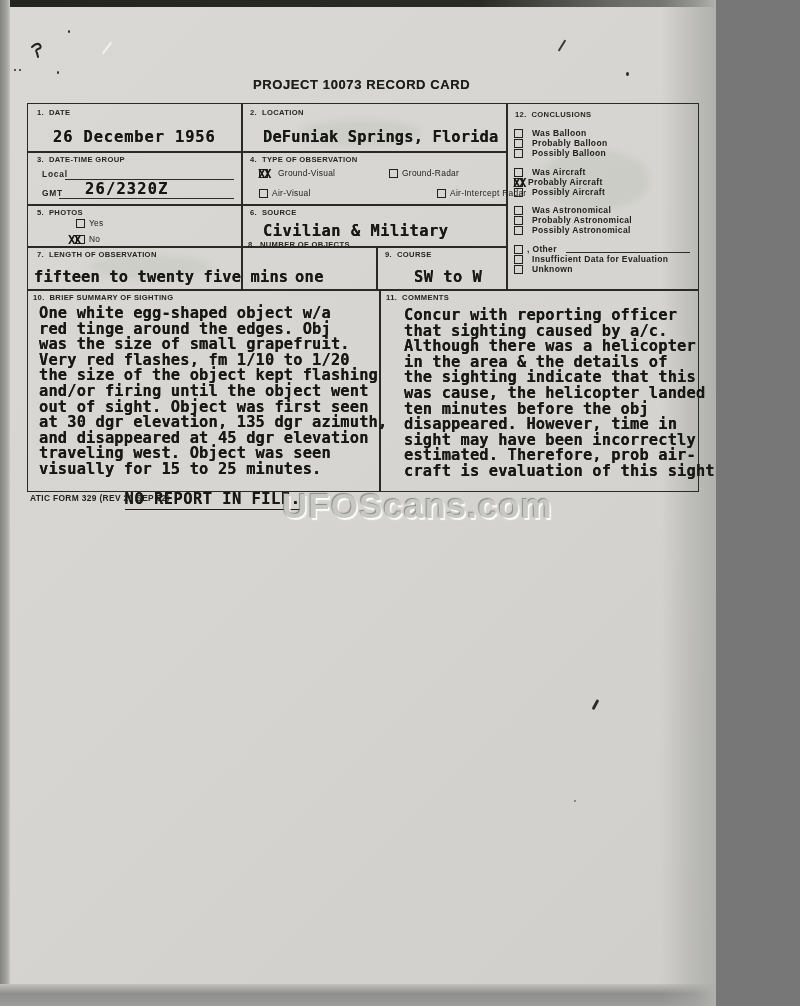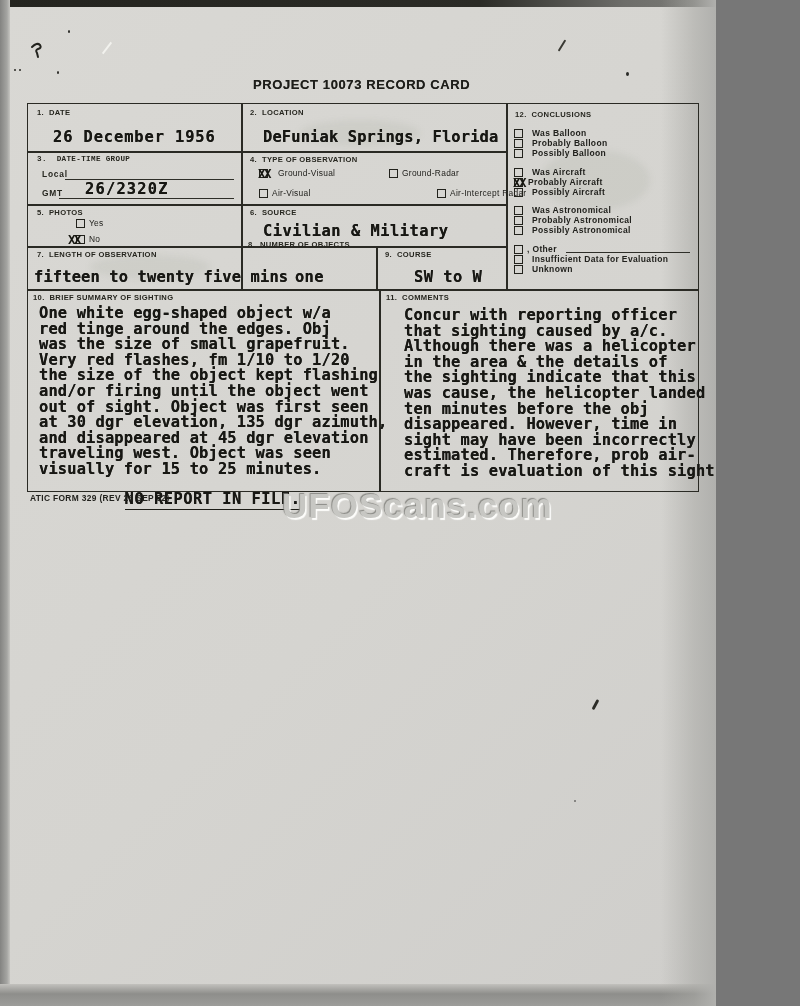--- a/index.html
+++ b/index.html
@@ -101,21 +101,21 @@
     <div class="vline" style="left:348px;top:142px;width:1.6px;height:43px;"></div>
     <div class="vline" style="left:478px;top:0;width:1.6px;height:185px;"></div>
     <div class="vline" style="left:351px;top:185px;width:1.6px;height:202px;"></div>
 
     <div class="cell-label" style="left:9px;top:4px;">1.  DATE</div>
     <div class="typed t15" style="left:25px;top:26px;letter-spacing:.9px;">26 December 1956</div>
 
     <div class="cell-label" style="left:222px;top:4px;">2.  LOCATION</div>
     <div class="typed t15" style="left:235px;top:26px;letter-spacing:.15px;">DeFuniak Springs, Florida</div>
 
-    <div class="cell-label" style="left:9px;top:51px;font-family:Liberation Mono, monospace;">3.  DATE-TIME GROUP</div>
+    <div class="cell-label" style="left:9px;top:51px;">3.  DATE-TIME GROUP</div>
     <div class="cell-label" style="left:14px;top:65px;font-size:8.4px;letter-spacing:.8px;">Local</div>
     <div class="rule" style="left:37px;top:75px;width:169px;"></div>
     <div class="cell-label" style="left:14px;top:84px;font-size:8.4px;letter-spacing:.8px;">GMT</div>
     <div class="typed t15" style="left:57px;top:78px;letter-spacing:1.2px;">26/2320Z</div>
     <div class="rule" style="left:31px;top:94px;width:175px;"></div>
 
     <div class="cell-label" style="left:222px;top:51px;">4.  TYPE OF OBSERVATION</div>
     <div class="cbrow" style="left:231px;top:64px;">
       <span class="cbx">
           <span class="xmark xmark2">XX</span>

